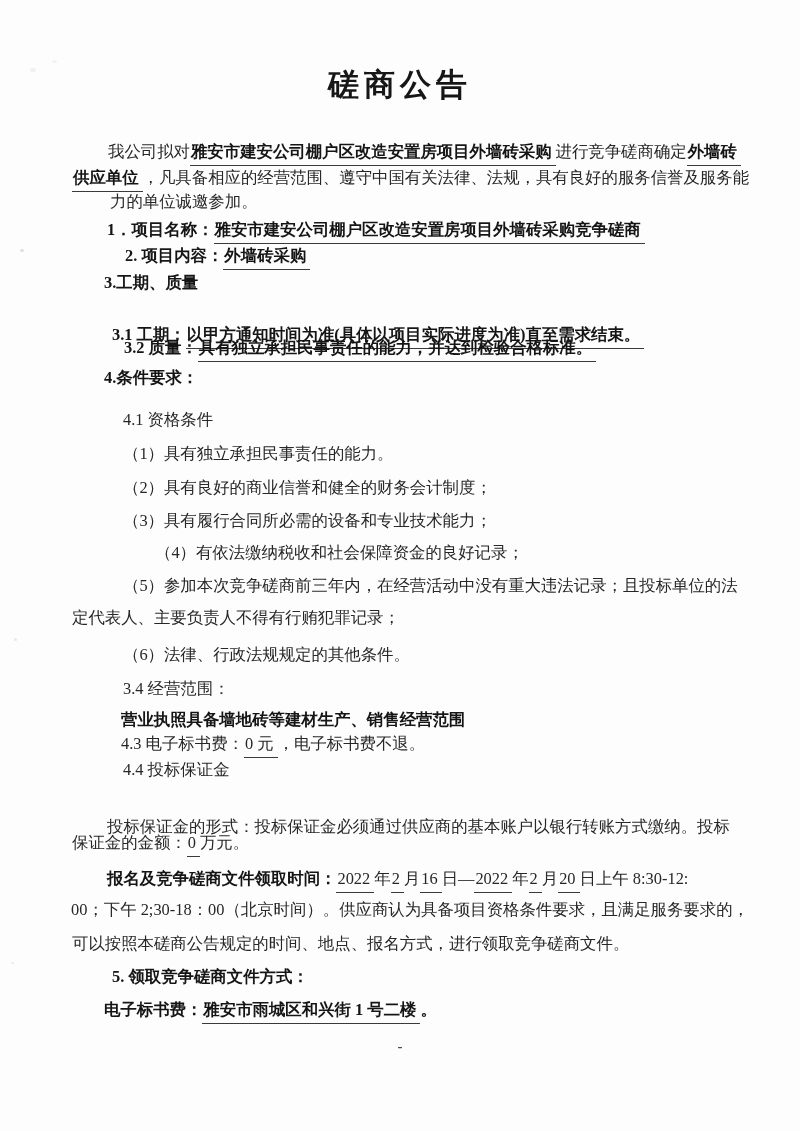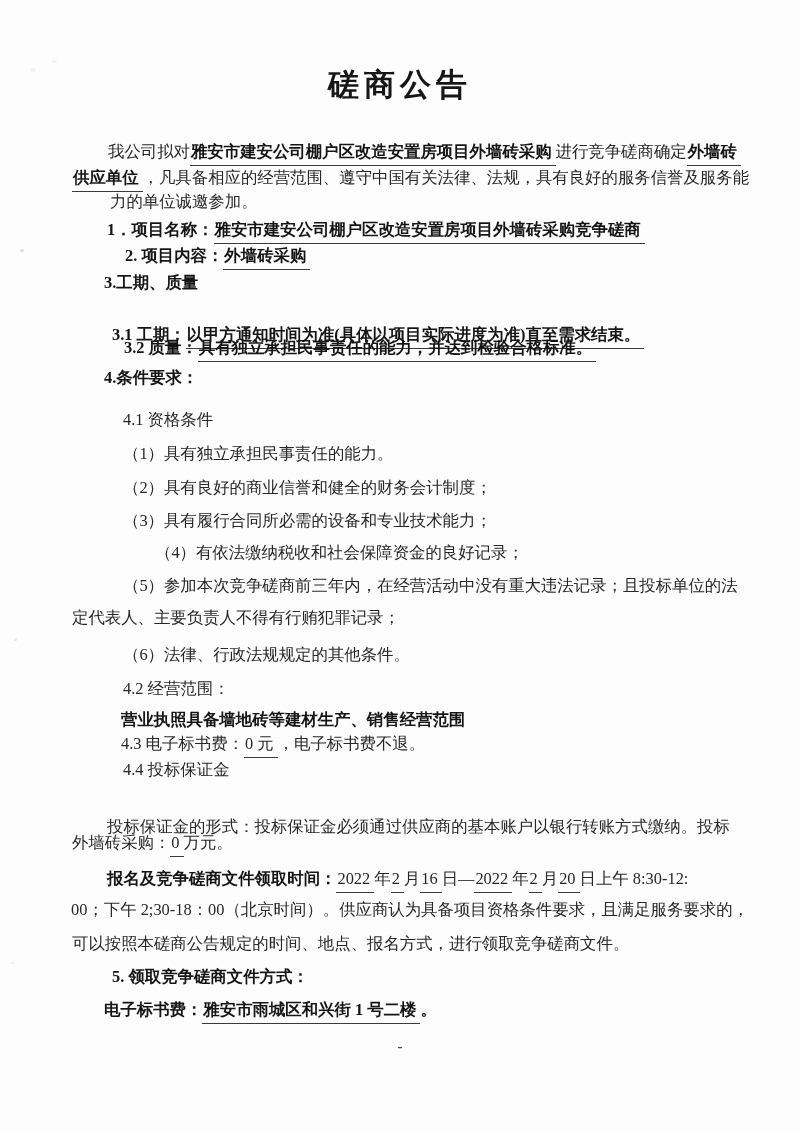--- a/index.html
+++ b/index.html
@@ -57,26 +57,26 @@
       <div class="line" style="top: 336px; left: 124px;"><span class="b">3.2 质量：</span><span class="b u">具有独立承担民事责任的能力，并达到检验合格标准。</span></div>
       <div class="line" style="top: 366px; left: 104px;"><span class="b">4.条件要求：</span></div>
       <div class="line" style="top: 408px; left: 123px;"><span class="">4.1 资格条件</span></div>
       <div class="line" style="top: 442px; left: 123px;"><span class="">（1）具有独立承担民事责任的能力。</span></div>
       <div class="line" style="top: 476px; left: 123px;"><span class="">（2）具有良好的商业信誉和健全的财务会计制度；</span></div>
       <div class="line" style="top: 509px; left: 123px;"><span class="">（3）具有履行合同所必需的设备和专业技术能力；</span></div>
       <div class="line" style="top: 541px; left: 123px; margin-left: 32px;"><span class="">（4）有依法缴纳税收和社会保障资金的良好记录；</span></div>
       <div class="line" style="top: 574px; left: 123px;"><span class="">（5）参加本次竞争磋商前三年内，在经营活动中没有重大违法记录；且投标单位的法</span></div>
       <div class="line" style="top: 606px; left: 72px;"><span class="">定代表人、主要负责人不得有行贿犯罪记录；</span></div>
       <div class="line" style="top: 643px; left: 123px;"><span class="">（6）法律、行政法规规定的其他条件。</span></div>
-      <div class="line" style="top: 677px; left: 123px;"><span class="">4.2 经营范围：</span></div>
+      <div class="line" style="top: 677px; left: 123px;"><span class="">3.4 经营范围：</span></div>
       <div class="line" style="top: 708px; left: 121px;"><span class="b">营业执照具备墙地砖等建材生产、销售经营范围</span></div>
       <div class="line" style="top: 732px; left: 121px;"><span class="">4.3 电子标书费：</span><span class="u">0 元</span><span class="">，电子标书费不退。</span></div>
       <div class="line" style="top: 758px; left: 123px;"><span class="">4.4 投标保证金</span></div>
       <div class="line" style="top: 799px; left: 107px; margin-top: 16px;"><span class="">投标保证金的形式：投标保证金必须通过供应商的基本账户以银行转账方式缴纳。投标</span></div>
-      <div class="line" style="top: 831px; left: 72px;"><span class="">外墙砖采购：</span><span class="u">0</span><span class="">万元。</span></div>
+      <div class="line" style="top: 831px; left: 72px;"><span class="">保证金的金额：</span><span class="u">0</span><span class="">万元。</span></div>
       <div class="line" style="top: 867px; left: 107px;"><span class="b">报名及竞争磋商文件领取时间：</span><span class="u">2022</span><span class=""> 年</span><span class="u">2</span><span class="">月 </span><span class="u">16</span><span class="">日—</span><span class="u">2022</span><span class=""> 年</span><span class="u">2</span><span class="">月</span><span class="u">20</span><span class="">日上午 8:30-12:</span></div>
       <div class="line" style="top: 898px; left: 71px;"><span class="">00；下午 2;30-18：00（北京时间）。供应商认为具备项目资格条件要求，且满足服务要求的，</span></div>
       <div class="line" style="top: 932px; left: 72px;"><span class="">可以按照本磋商公告规定的时间、地点、报名方式，进行领取竞争磋商文件。</span></div>
       <div class="line" style="top: 965px; left: 112px;"><span class="b">5. 领取竞争磋商文件方式：</span></div>
       <div class="line" style="top: 998px; left: 104px;"><span class="b">电子标书费：</span><span class="b u">雅安市雨城区和兴街 1 号二楼</span><span class="b">。</span></div>
     </div>
 
   <div class="page-dash">-</div>
 
   <div class="speck s1"></div>

